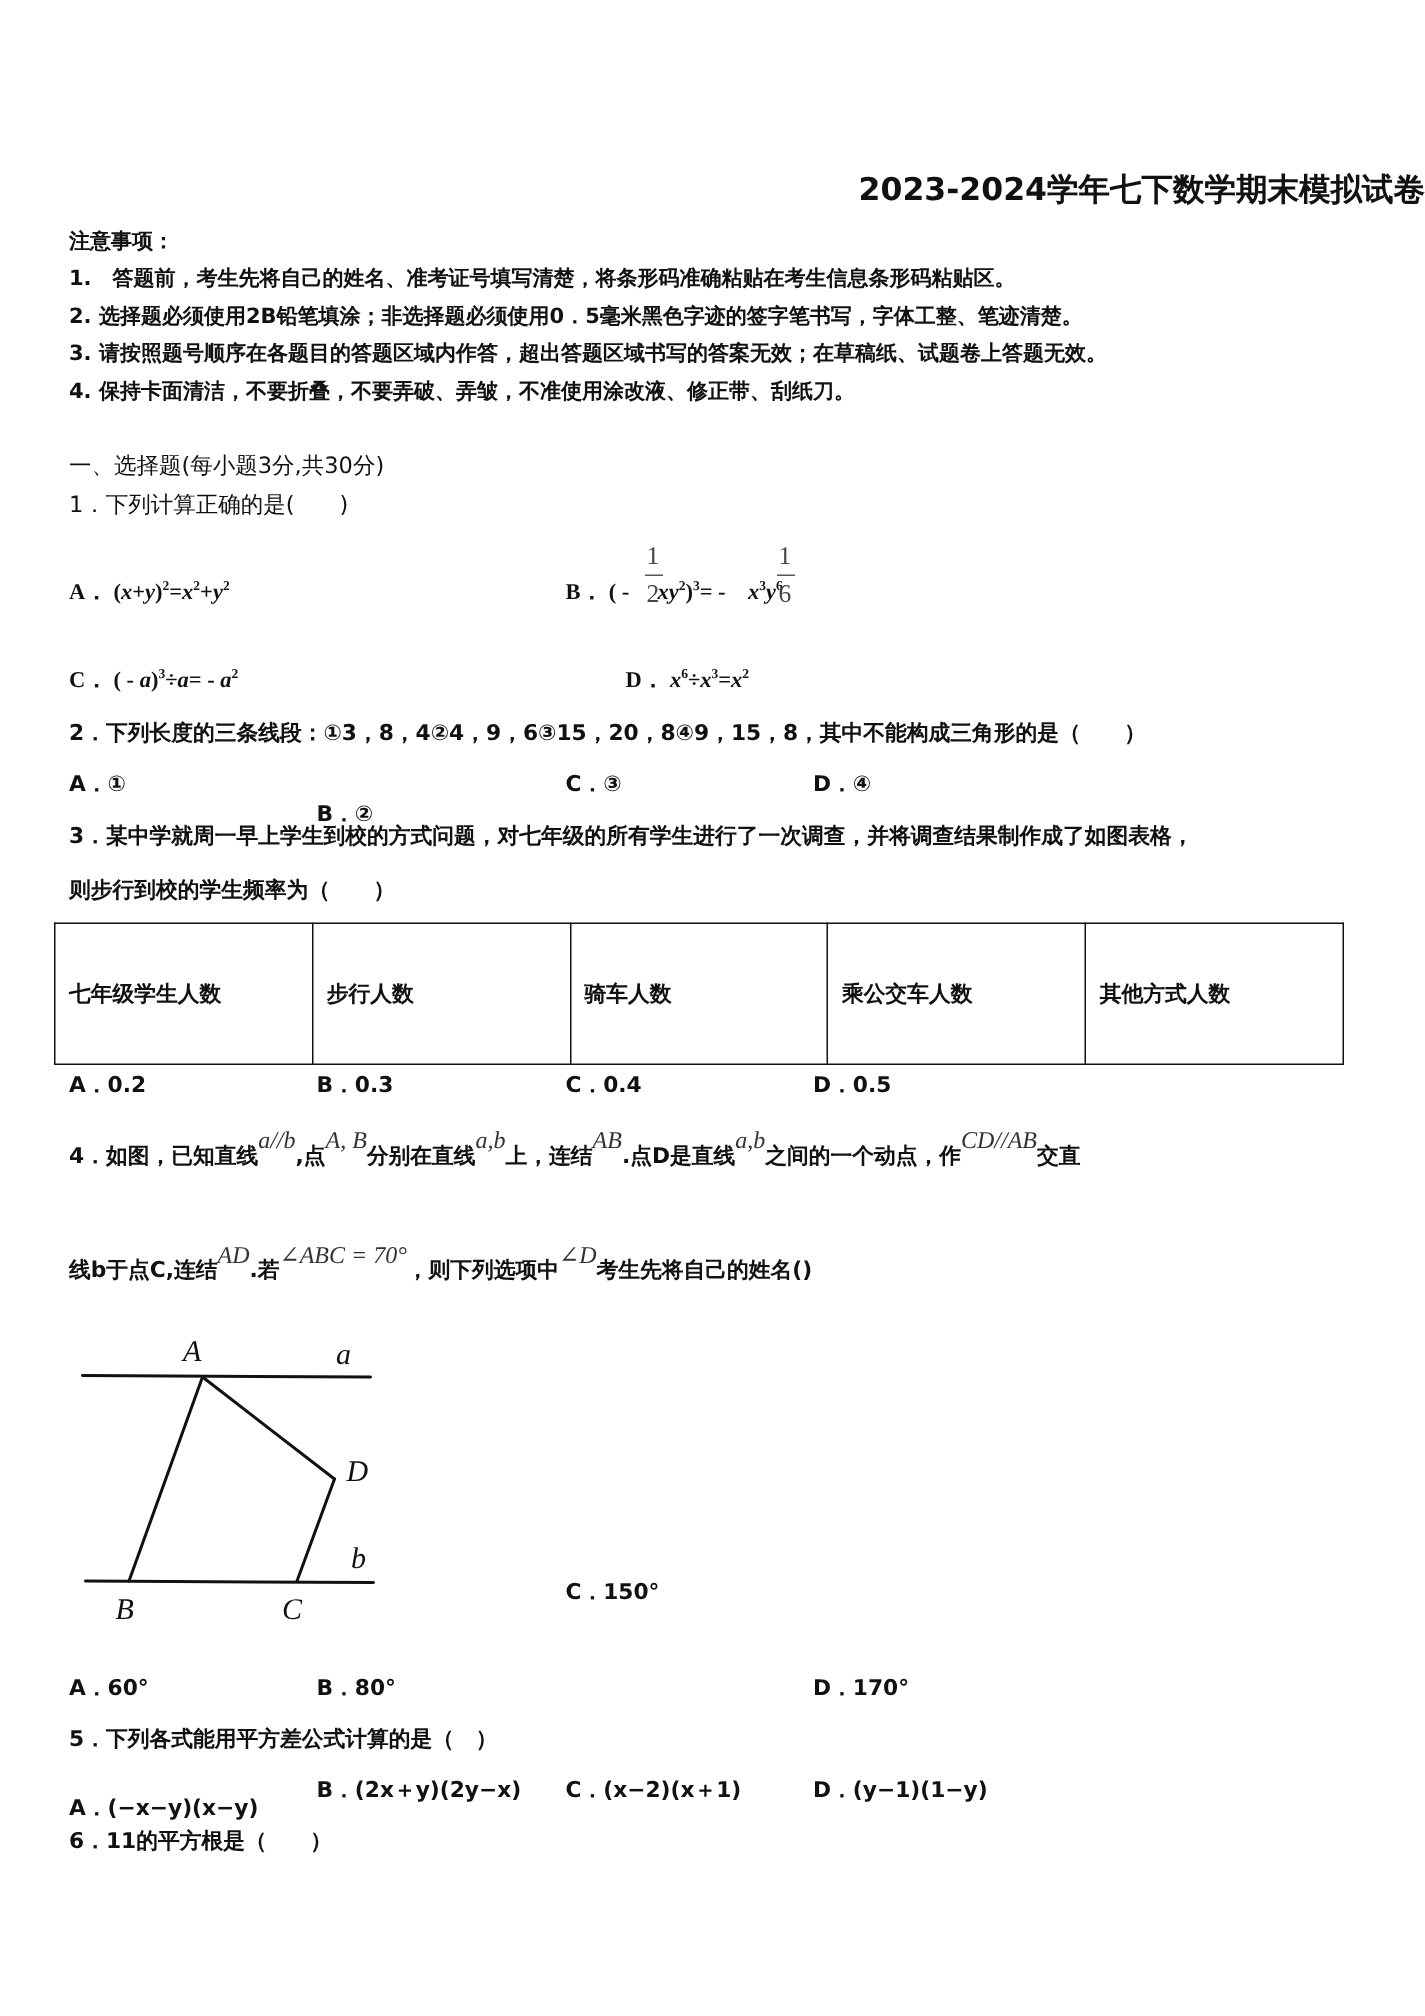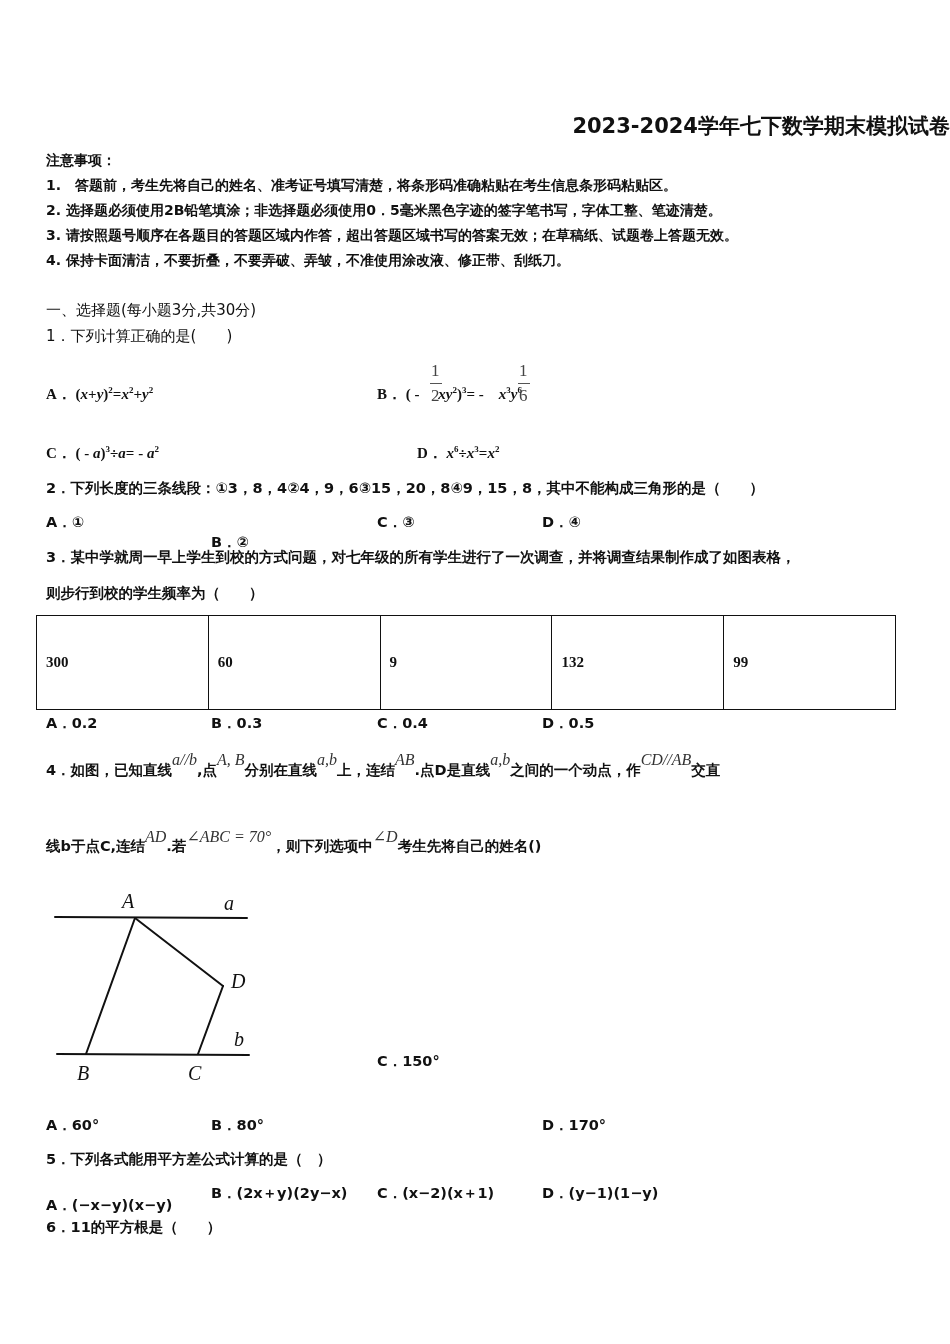--- a/index.html
+++ b/index.html
@@ -76,26 +76,26 @@
 <div class="abs txt" style="left:46px; top:513px;">A．①</div>
 <div class="abs txt" style="left:211px; top:513px;margin-top:20px;">B．②</div>
 <div class="abs txt" style="left:377px; top:513px;">C．③</div>
 <div class="abs txt" style="left:542px; top:513px;">D．④</div>
 
 <div class="abs txt" style="left:46px; top:548px;">3．某中学就周一早上学生到校的方式问题，对七年级的所有学生进行了一次调查，并将调查结果制作成了如图表格，</div>
 <div class="abs txt" style="left:46px; top:584px;">则步行到校的学生频率为（　　）</div>
 
 <table class="data">
   <tbody>
-  <tr>
-    <td class="num">300</td>
-    <td class="num">60</td>
-    <td class="num">9</td>
-    <td class="num">132</td>
-    <td class="num">99</td>
+      <tr>
+    <td>七年级学生人数</td>
+    <td>步行人数</td>
+    <td>骑车人数</td>
+    <td>乘公交车人数</td>
+    <td>其他方式人数</td>
   </tr>
 </tbody>
   </table>
 
 <div class="abs txt" style="left:46px; top:714px;">A．0.2</div>
 <div class="abs txt" style="left:211px; top:714px;">B．0.3</div>
 <div class="abs txt" style="left:377px; top:714px;">C．0.4</div>
 <div class="abs txt" style="left:542px; top:714px;">D．0.5</div>
 
 <div class="abs txt" style="left:46px; top:761px;">

